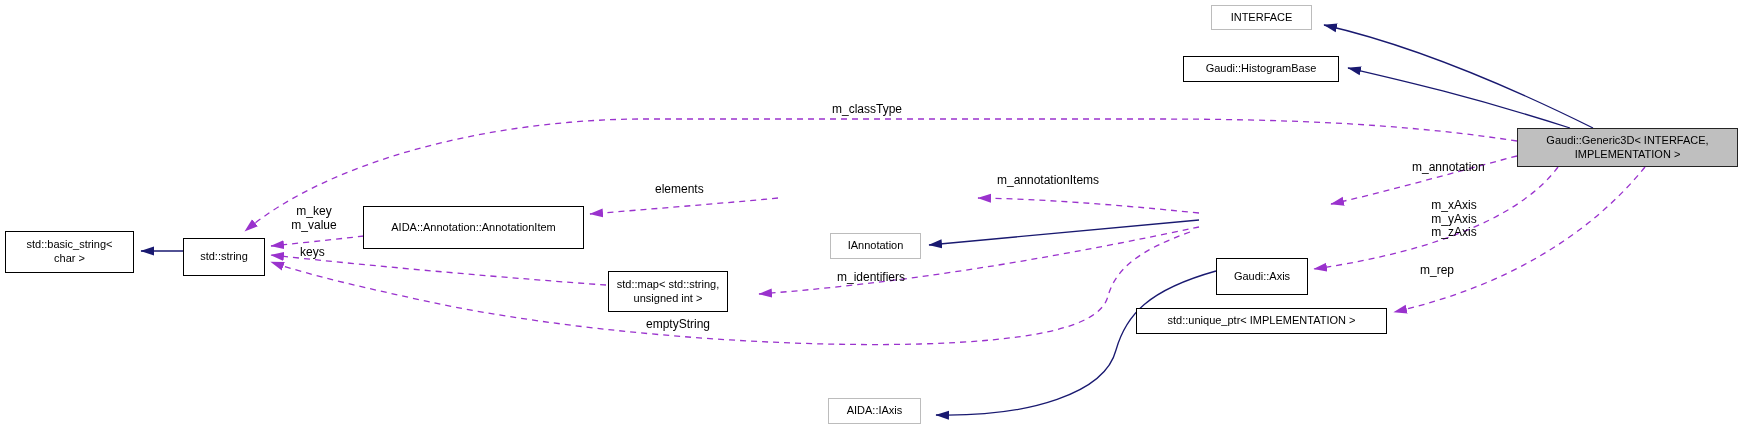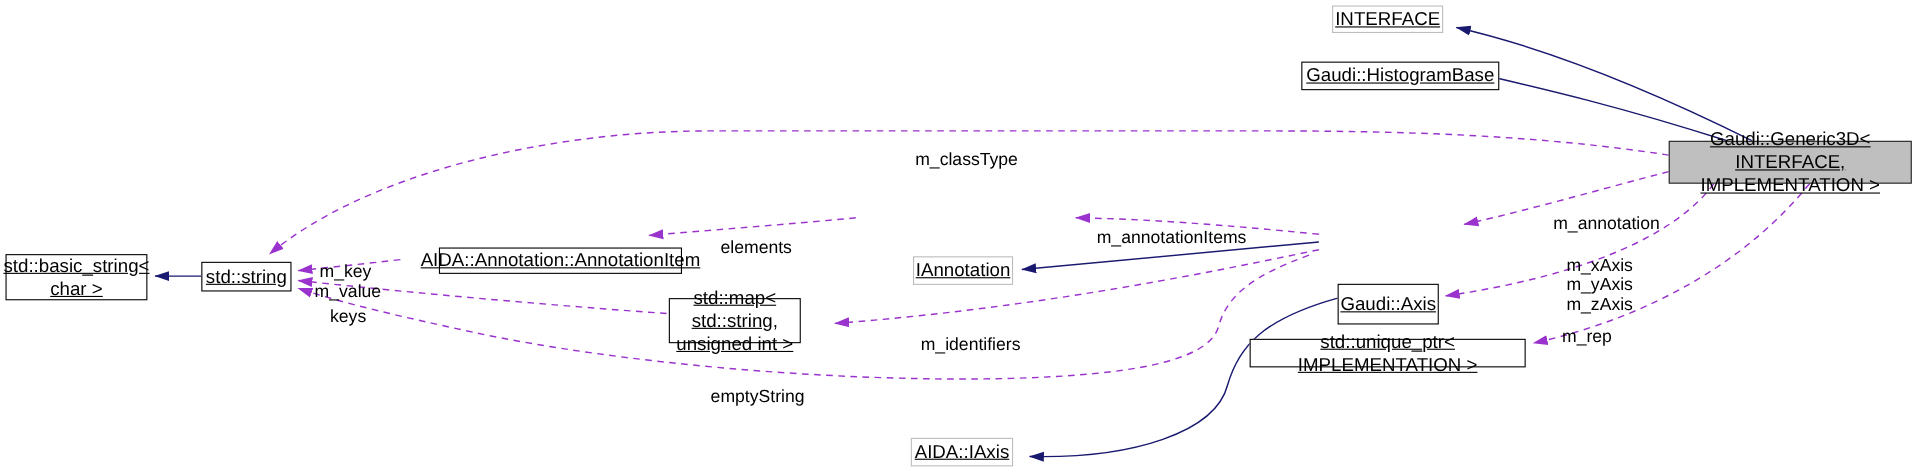--- a/index.html
+++ b/index.html
@@ -15,28 +15,28 @@
   .e-usage{stroke:var(--usage,#9a32cd);stroke-width:1.3;fill:none;stroke-dasharray:6 5;}
   #arrow-blue path{fill:var(--inherit,#191970);}
   #arrow-purple path{fill:var(--usage,#9a32cd);}
   .node{
     position:absolute;box-sizing:border-box;
     display:flex;align-items:center;justify-content:center;
     text-align:center;white-space:pre-line;
     background:var(--node-fill,#ffffff);
     border:1.5px solid var(--node-border,#000000);
     color:var(--text,#000000);
-    font-size:17px;line-height:1.24;
-    padding:1px 3px;cursor:pointer;text-decoration:underline;
+    font-size:11px;line-height:1.24;
+    padding:1px 3px;cursor:pointer;
   }
   .node.ext{border:1px solid var(--ext-border,#bcbcbc);}
   .node.main{background:var(--focus-fill,#bfbfbf);border:1.6px solid #242424;}
   .elabel{
     position:absolute;color:var(--text,#000000);
-    font-size:16px;line-height:1.14;white-space:pre-line;margin-top:34px;
+    font-size:12px;line-height:1.14;white-space:pre-line;
   }
   .elabel.center{text-align:center;}
 </style>
 </head>
 <body>
 
 <div id="canvas">
 
   <svg id="edges" viewBox="0 0 1741 431">
     <defs>
@@ -60,30 +60,30 @@
     <path class="e-usage" d="M 1645,167 C 1590,235 1505,287 1394,312" marker-end="url(#arrow-purple)"></path>
     <path class="e-usage" d="M 1199,213 C 1110,204 1040,199 978,198" marker-end="url(#arrow-purple)"></path>
     <path class="e-usage" d="M 778,198 C 715,204 650,209 590,214" marker-end="url(#arrow-purple)"></path>
     <path class="e-usage" d="M 1199,227 C 1080,252 930,281 759,294" marker-end="url(#arrow-purple)"></path>
     <path class="e-usage" d="M 1190,232 C 1140,250 1116,268 1108,296 C 1100,330 1020,341 920,344 C 760,348 560,330 430,302 C 370,289 312,276 271,262" marker-end="url(#arrow-purple)"></path>
     <path class="e-usage" d="M 364,236 C 330,240 300,243 271,246" marker-end="url(#arrow-purple)"></path>
     <path class="e-usage" d="M 606,285 C 520,279 380,267 271,255" marker-end="url(#arrow-purple)"></path>
   </svg>
 
   <div class="node ext" style="left:1211px;top:5px;width:101px;height:25px;">INTERFACE</div>
-  <div class="node" style="left:1183px;top:56px;width:180px;height:26px;">Gaudi::HistogramBase</div>
+  <div class="node" style="left:1183px;top:56px;width:156px;height:26px;">Gaudi::HistogramBase</div>
   <div class="node main" style="left:1517px;top:128px;width:221px;height:39px;text-align:center;">Gaudi::Generic3D&lt; INTERFACE,
 IMPLEMENTATION &gt;</div>
   <div class="node" style="left:1216px;top:258px;width:92px;height:37px;">Gaudi::Axis</div>
   <div class="node" style="left:1136px;top:308px;width:251px;height:26px;">std::unique_ptr&lt; IMPLEMENTATION &gt;</div>
   <div class="node ext" style="left:830px;top:233px;width:91px;height:26px;">IAnnotation</div>
-  <div class="node" style="left:363px;top:225px;width:221px;height:24px;margin-left:36px;">AIDA::Annotation::AnnotationItem</div>
+  <div class="node" style="left:363px;top:206px;width:221px;height:43px;">AIDA::Annotation::AnnotationItem</div>
   <div class="node" style="left:608px;top:271px;width:120px;height:41px;">std::map&lt; std::string,
 unsigned int &gt;</div>
-  <div class="node" style="left:183px;top:238px;width:82px;height:27px;text-align:right;">std::string</div>
+  <div class="node" style="left:183px;top:238px;width:82px;height:38px;text-align:right;">std::string</div>
   <div class="node" style="left:5px;top:231px;width:129px;height:42px;">std::basic_string&lt;
 char &gt;</div>
   <div class="node ext" style="left:828px;top:398px;width:93px;height:26px;">AIDA::IAxis</div>
 
   <div class="elabel" style="left:832px;top:103px;">m_classType</div>
   <div class="elabel" style="left:1412px;top:161px;">m_annotation</div>
   <div class="elabel center" style="left:1424px;top:199px;width:60px;">m_xAxis
 m_yAxis
 m_zAxis</div>
   <div class="elabel" style="left:1392px;top:264px;padding-left:28px;">m_rep</div>

